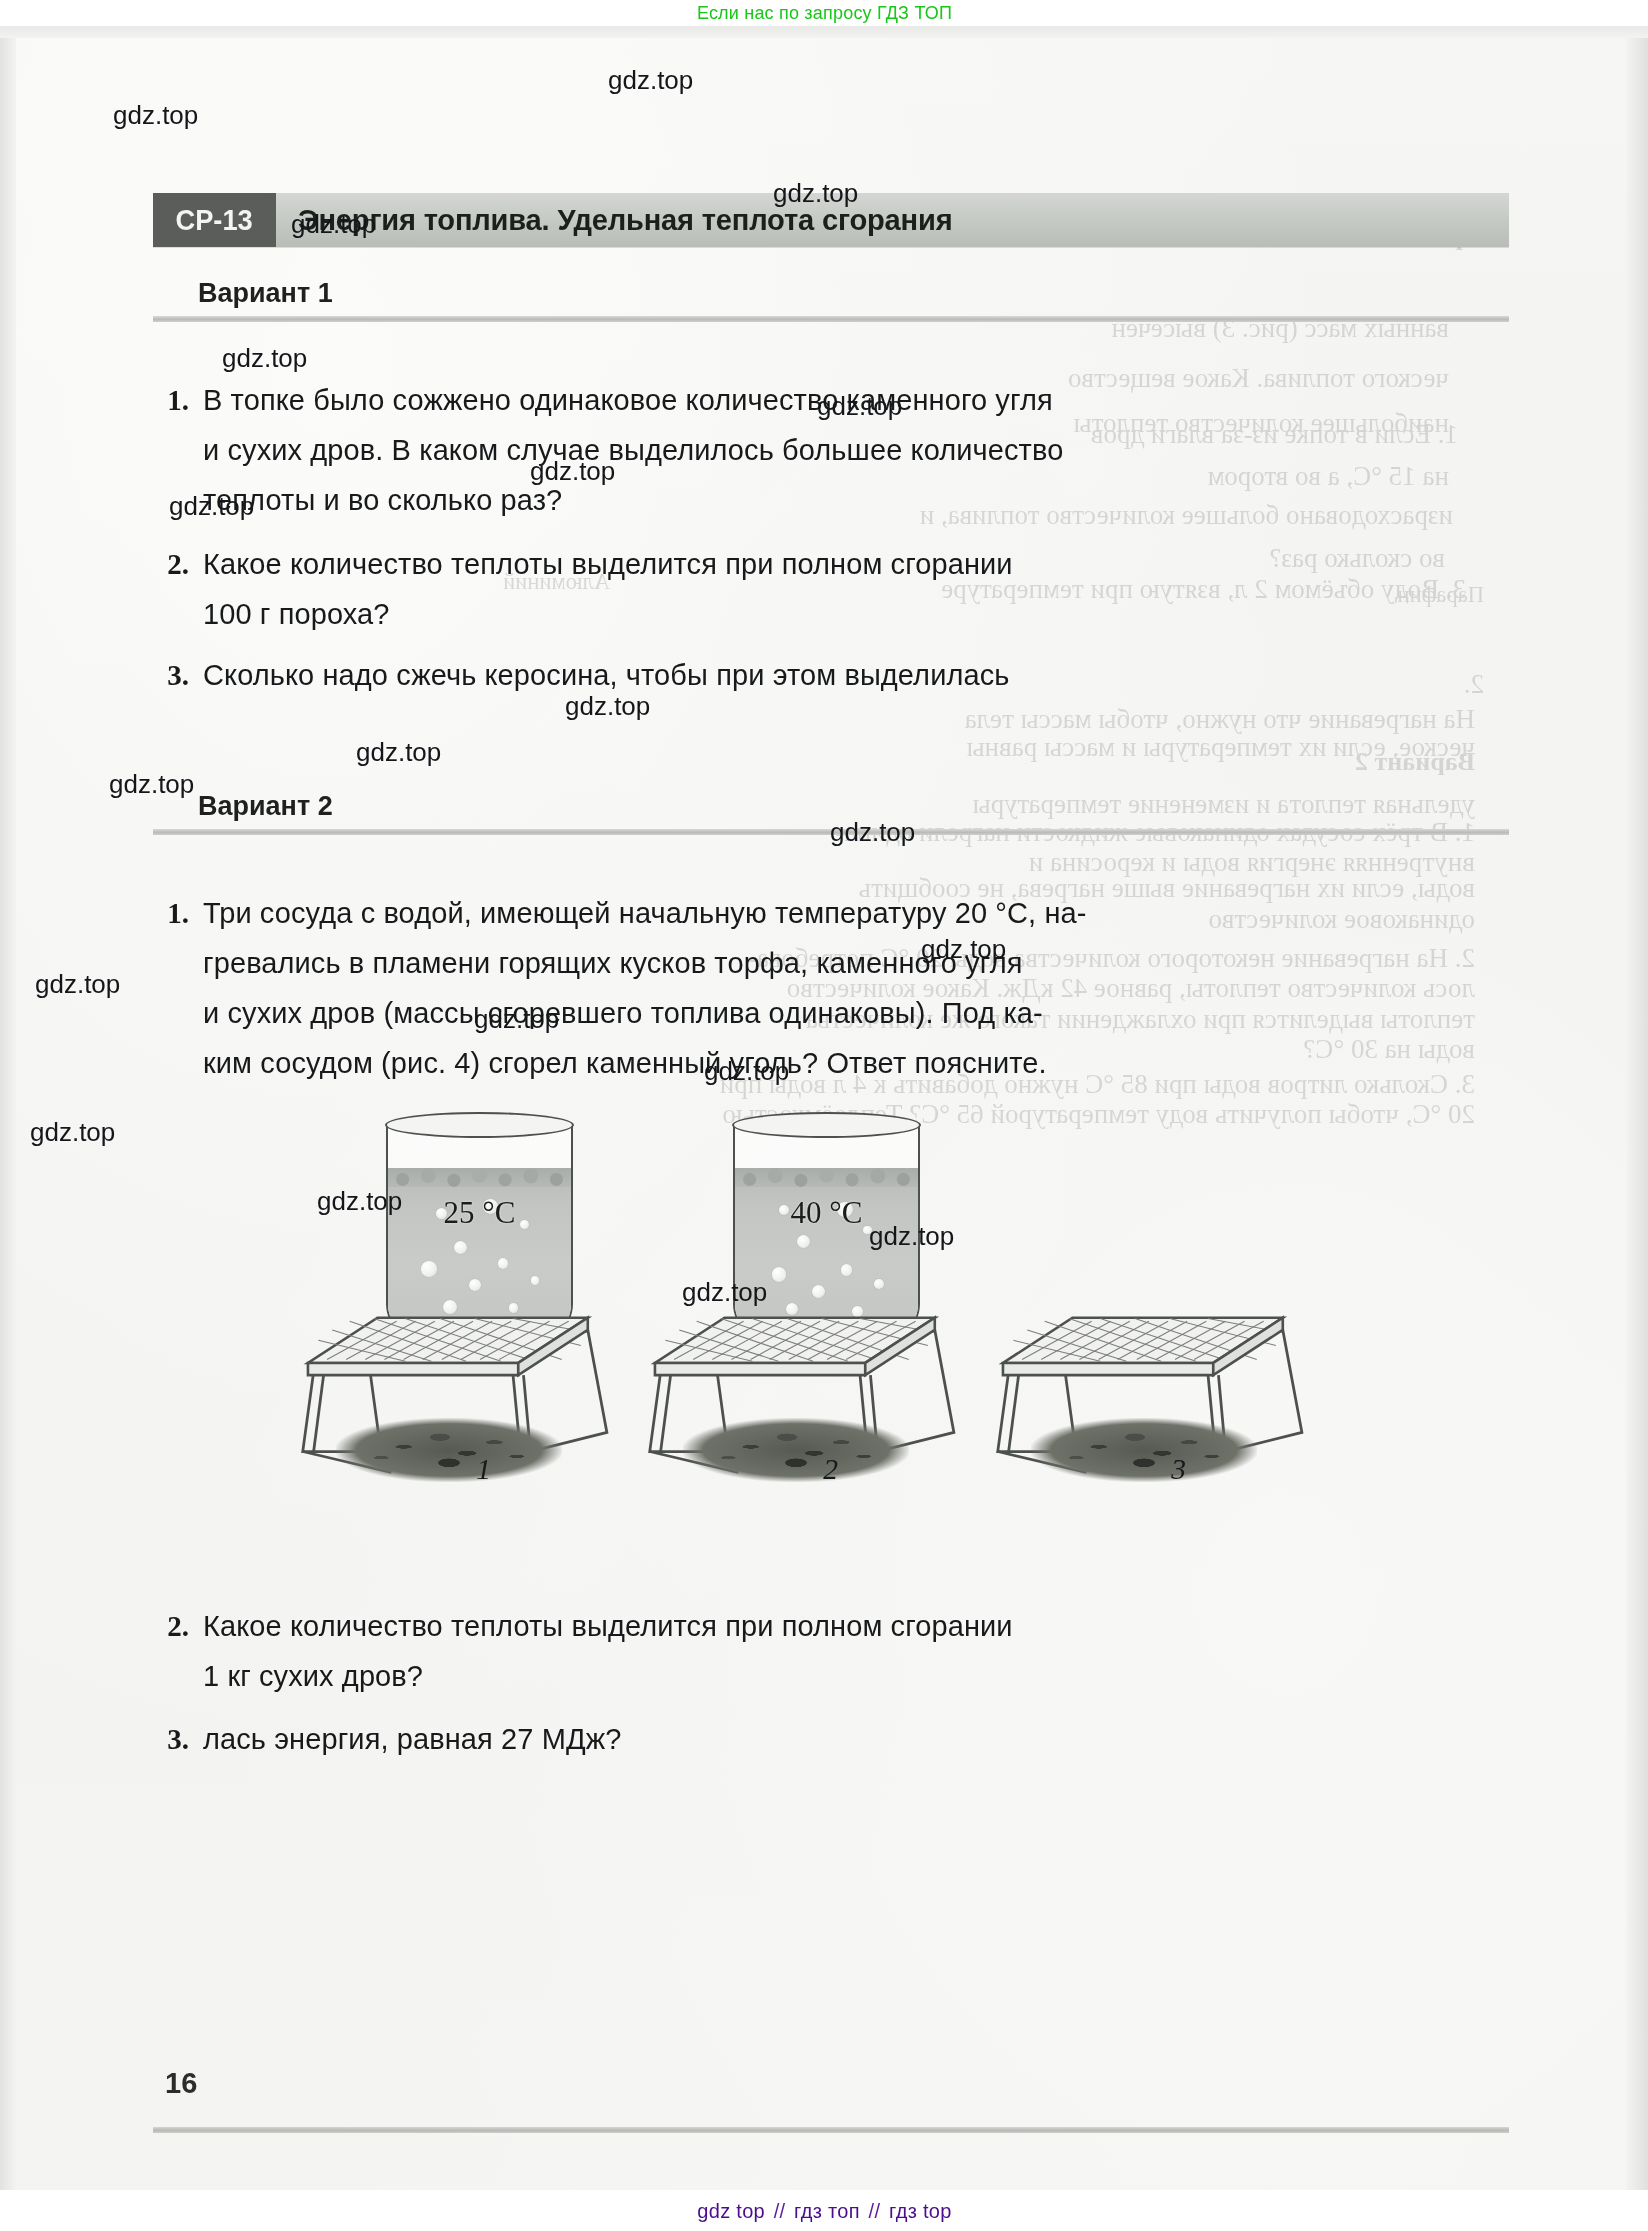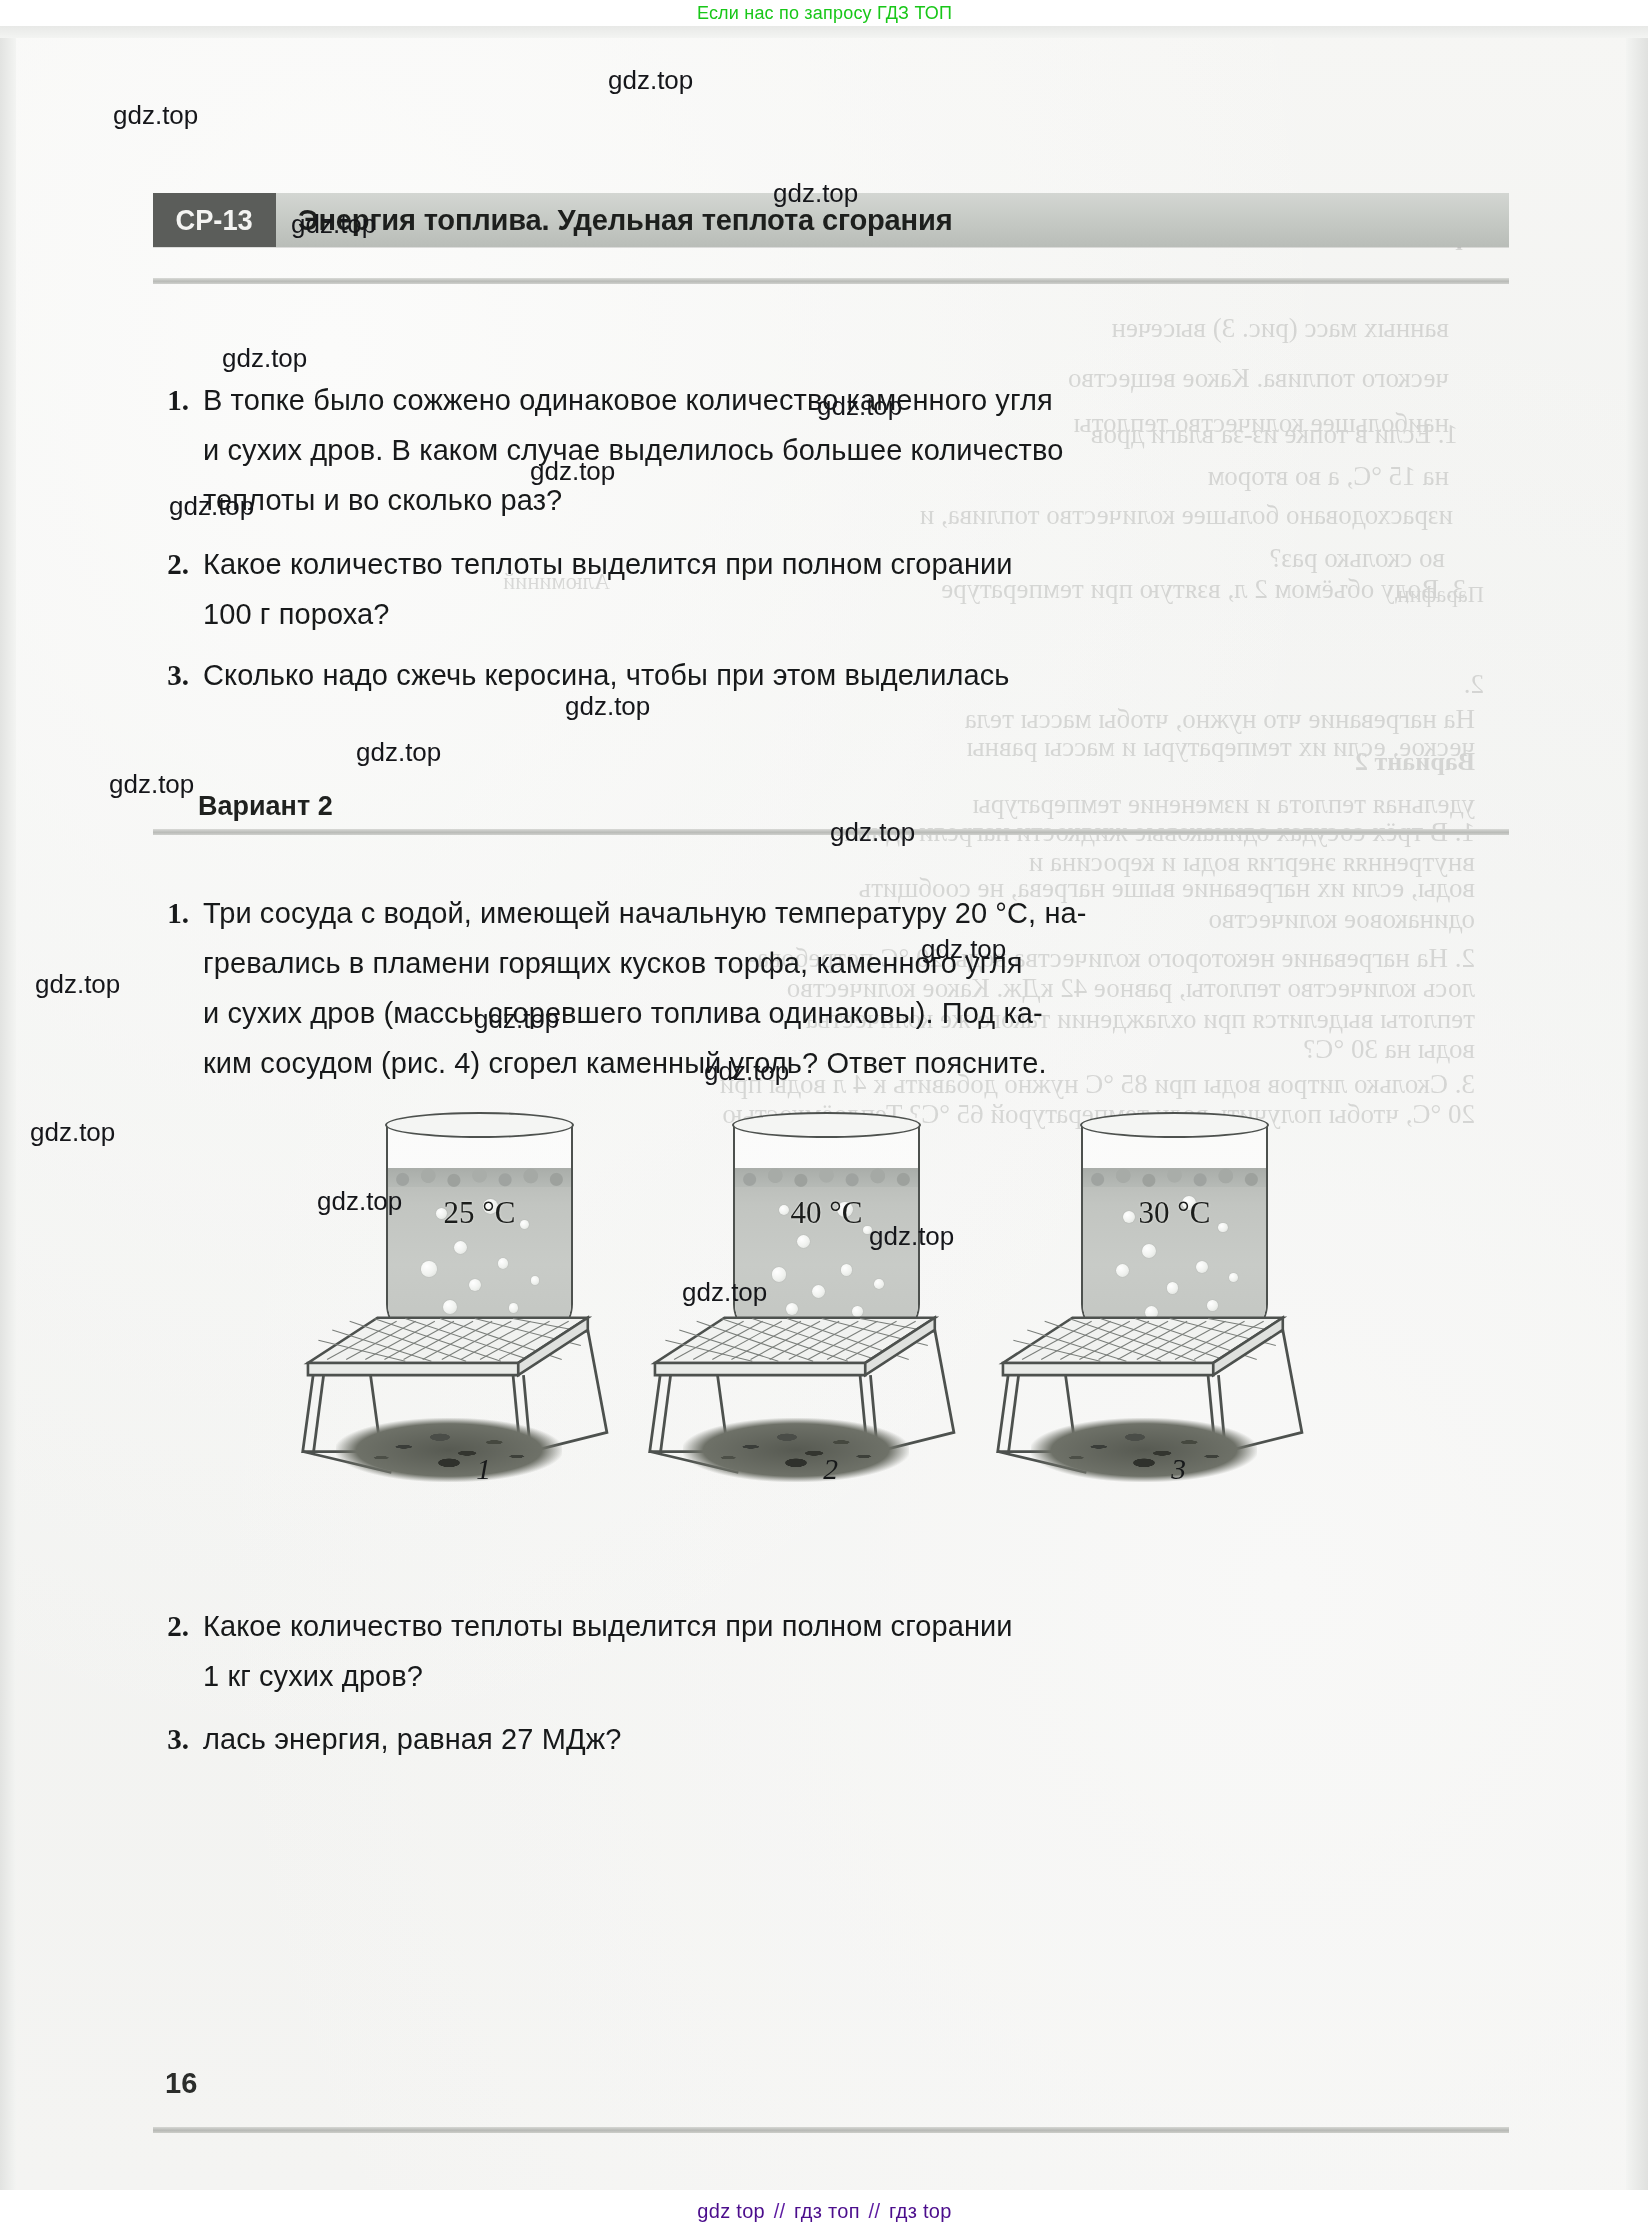--- a/index.html
+++ b/index.html
@@ -256,20 +256,21 @@
   <div class="page">
 
     <div class="cr-banner">
       <div class="cr-badge">
         <span class="cr-badge-text">СР-13</span>
       </div>
       <div class="cr-title">Энергия топлива. Удельная теплота сгорания</div>
     </div>
 
     <div class="variant-head" style="top:252px">
+      <div class="variant-label">Вариант 1</div>
       <div class="variant-rule"></div>
     </div>
 
     <div class="task" style="top:349px">
       <div class="task-num">1.</div>
       <div class="task-body">
         <span class="nowrapline">В топке было сожжено одинаковое количество каменного угля</span>
         <span class="nowrapline">и сухих дров. В каком случае выделилось большее количество</span>
         <span class="nowrapline">теплоты и во сколько раз?</span>
       </div>
@@ -420,41 +421,20 @@
               <path d="M244,84 L252,168" fill="none" stroke="#4d514e" stroke-width="3.2"></path>
               <path d="M256,84 L264,172 L352,150 L330,32" fill="none" stroke="#4d514e" stroke-width="3.2"></path>
               <path d="M2,172 L104,196" fill="none" stroke="#4d514e" stroke-width="3"></path>
             </svg>
             <div class="fuel" style="left:29.5px;top:113px"></div>
           </div>
           <div class="rig-label">2</div>
         </div>
 
         <div class="rig" style="left:843px">
-          <div class="beaker">
-            <div class="beaker-body">
-              <div class="water">
-                <div class="water-surface"></div>
-                <div class="bubbles">
-                  <span class="bub" style="left:22%;top:24%;width:12px;height:12px"></span>
-                  <span class="bub" style="left:54%;top:14%;width:14px;height:14px"></span>
-                  <span class="bub" style="left:74%;top:32%;width:9.6px;height:9.6px"></span>
-                  <span class="bub" style="left:32%;top:46%;width:14px;height:14px"></span>
-                  <span class="bub" style="left:18%;top:60%;width:13px;height:13px"></span>
-                  <span class="bub" style="left:62%;top:58%;width:12px;height:12px"></span>
-                  <span class="bub" style="left:46%;top:72%;width:11.3px;height:11.3px"></span>
-                  <span class="bub" style="left:80%;top:66%;width:8.7px;height:8.7px"></span>
-                  <span class="bub" style="left:34%;top:88%;width:13px;height:13px"></span>
-                  <span class="bub" style="left:68%;top:84%;width:10.4px;height:10.4px"></span>
-                </div>
-              </div>
-            </div>
-            <div class="beaker-rim"></div>
-            <div class="beaker-temp">30 °C</div>
-          </div>
 
           <div class="gauze">
             <svg width="365" height="174" viewBox="0 0 420 200" style="position:absolute;left:-5.2px;top:-3.5px">
               <polygon points="8,70 250,70 330,18 88,18" fill="#f1f2f0" stroke="#4d514e" stroke-width="3"></polygon>
               <g stroke="#7a7e7a" stroke-width="1.2">
                 <line x1="30" y1="66" x2="110" y2="22"></line>
                   <line x1="52" y1="66" x2="132" y2="22"></line>
                 <line x1="74" y1="66" x2="154" y2="22"></line>
                   <line x1="96" y1="66" x2="176" y2="22"></line>
                 <line x1="118" y1="66" x2="198" y2="22"></line>

